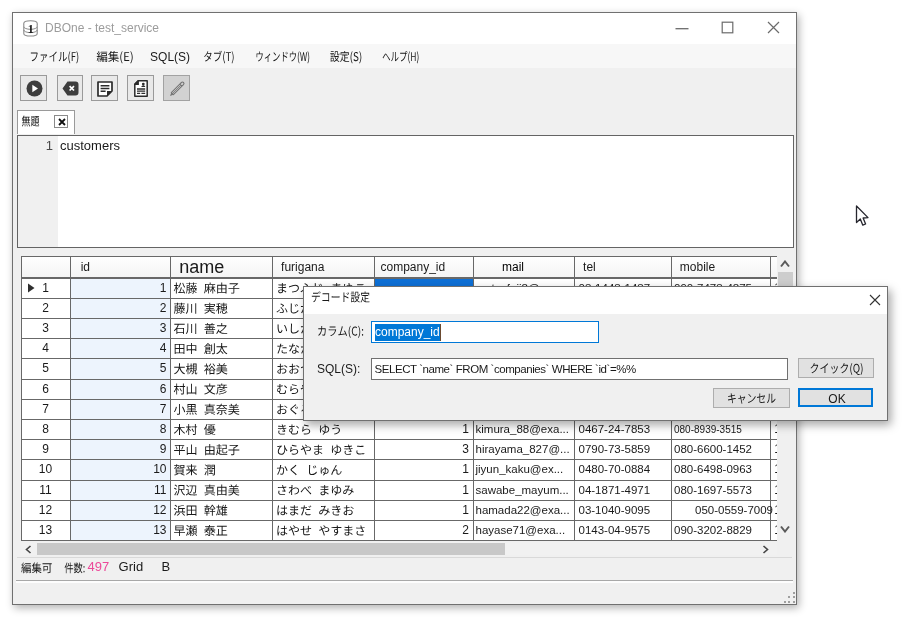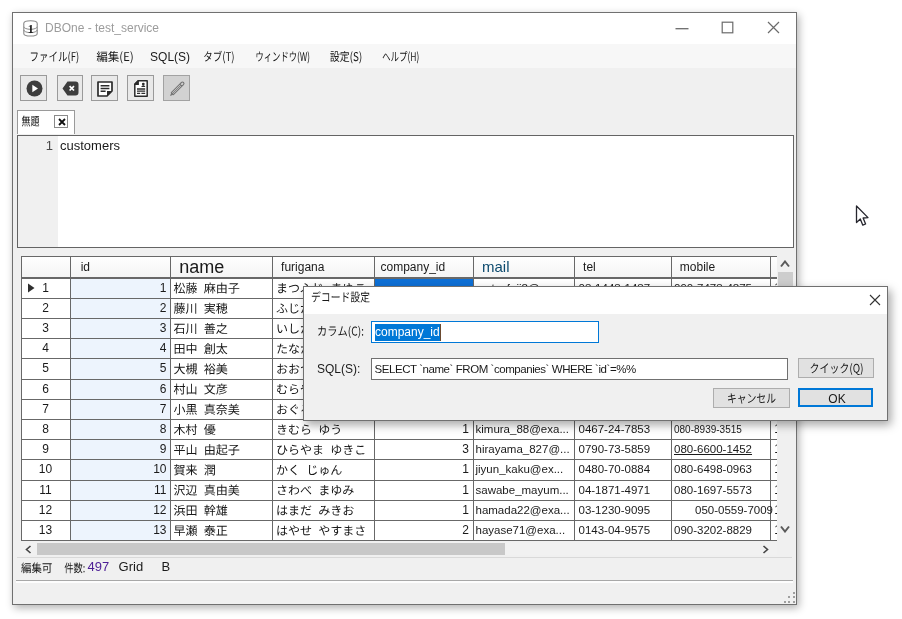--- a/index.html
+++ b/index.html
@@ -86,21 +86,21 @@
     <div style="position:absolute;left:21px;top:439.1px;width:755.5px;height:1px;background:#686868"></div>
     <div style="position:absolute;left:21px;top:459.29999999999995px;width:755.5px;height:1px;background:#686868"></div>
     <div style="position:absolute;left:21px;top:479.5px;width:755.5px;height:1px;background:#686868"></div>
     <div style="position:absolute;left:21px;top:499.7px;width:755.5px;height:1px;background:#686868"></div>
     <div style="position:absolute;left:21px;top:519.9px;width:755.5px;height:1px;background:#686868"></div>
     <div style="position:absolute;left:21px;top:540.0999999999999px;width:755.5px;height:1px;background:#686868"></div>
     <div style="position:absolute;left:80.7px;top:256.5px;height:20.0px;line-height:20.0px;font-size:12px;color:#1a1a1a;white-space:pre;">id</div>
     <div style="position:absolute;left:179.3px;top:256.5px;height:20.0px;line-height:20.0px;font-size:18px;color:#1a1a1a;white-space:pre;">name</div>
     <div style="position:absolute;left:281.1px;top:256.5px;height:20.0px;line-height:20.0px;font-size:12px;color:#1a1a1a;white-space:pre;">furigana</div>
     <div style="position:absolute;left:380.5px;top:256.5px;height:20.0px;line-height:20.0px;font-size:12px;color:#1a1a1a;white-space:pre;">company_id</div>
-    <div style="position:absolute;left:482px;top:256.5px;height:20.0px;line-height:20.0px;font-size:15px;color:#0c4a6e;white-space:pre;">mail</div>
+    <div style="position:absolute;left:502px;top:256.5px;height:20.0px;line-height:20.0px;font-size:12px;color:#000000;white-space:pre;">mail</div>
     <div style="position:absolute;left:583.1px;top:256.5px;height:20.0px;line-height:20.0px;font-size:12px;color:#1a1a1a;white-space:pre;">tel</div>
     <div style="position:absolute;left:679.8px;top:256.5px;height:20.0px;line-height:20.0px;font-size:12px;color:#1a1a1a;white-space:pre;">mobile</div>
     <div style="position:absolute;left:21px;top:278.5px;width:49px;height:19.2px;line-height:19.2px;font-size:12px;color:#1a1a1a;text-align:center">1</div>
     <div style="position:absolute;left:21px;top:298.7px;width:49px;height:19.2px;line-height:19.2px;font-size:12px;color:#1a1a1a;text-align:center">2</div>
     <div style="position:absolute;left:21px;top:318.9px;width:49px;height:19.2px;line-height:19.2px;font-size:12px;color:#1a1a1a;text-align:center">3</div>
     <div style="position:absolute;left:21px;top:339.1px;width:49px;height:19.2px;line-height:19.2px;font-size:12px;color:#1a1a1a;text-align:center">4</div>
     <div style="position:absolute;left:21px;top:359.3px;width:49px;height:19.2px;line-height:19.2px;font-size:12px;color:#1a1a1a;text-align:center">5</div>
     <div style="position:absolute;left:21px;top:379.5px;width:49px;height:19.2px;line-height:19.2px;font-size:12px;color:#1a1a1a;text-align:center">6</div>
     <div style="position:absolute;left:21px;top:399.7px;width:49px;height:19.2px;line-height:19.2px;font-size:12px;color:#1a1a1a;text-align:center">7</div>
     <div style="position:absolute;left:21px;top:419.9px;width:49px;height:19.2px;line-height:19.2px;font-size:12px;color:#1a1a1a;text-align:center">8</div>
@@ -156,38 +156,38 @@
     <div style="position:absolute;right:735.5px;top:419.9px;height:19.2px;line-height:19.2px;font-size:12px;color:#1a1a1a;white-space:pre;">8</div>
     <div style="position:absolute;right:433px;top:419.9px;height:19.2px;line-height:19.2px;font-size:12px;color:#1a1a1a;white-space:pre;">1</div>
     <div style="position:absolute;left:475.5px;top:419.9px;height:19.2px;line-height:19.2px;font-size:11.5px;color:#1a1a1a;white-space:pre;">kimura_88@exa...</div>
     <div style="position:absolute;left:578.5px;top:419.9px;height:19.2px;line-height:19.2px;font-size:11.5px;color:#1a1a1a;white-space:pre;">0467-24-7853</div>
     <div style="position:absolute;left:674px;top:419.9px;height:19.2px;line-height:19.2px;font-size:10px;color:#1a1a1a;white-space:pre;">080-8939-3515</div>
     <div style="position:absolute;left:774.3px;top:419.9px;width:2.5px;height:19.2px;line-height:19.2px;font-size:12px;color:#1a1a1a;overflow:hidden;white-space:pre">1990-11-15</div>
     <div style="position:absolute;right:735.5px;top:440.1px;height:19.2px;line-height:19.2px;font-size:12px;color:#1a1a1a;white-space:pre;">9</div>
     <div style="position:absolute;right:433px;top:440.1px;height:19.2px;line-height:19.2px;font-size:12px;color:#1a1a1a;white-space:pre;">3</div>
     <div style="position:absolute;left:475.5px;top:440.1px;height:19.2px;line-height:19.2px;font-size:11.5px;color:#1a1a1a;white-space:pre;">hirayama_827@...</div>
     <div style="position:absolute;left:578.5px;top:440.1px;height:19.2px;line-height:19.2px;font-size:11.5px;color:#1a1a1a;white-space:pre;">0790-73-5859</div>
-    <div style="position:absolute;left:674px;top:440.1px;height:19.2px;line-height:19.2px;font-size:11.5px;color:#1a1a1a;white-space:pre;text-decoration:underline;">080-6600-1452</div>
+    <div style="position:absolute;left:674px;top:440.1px;height:19.2px;line-height:19.2px;font-size:11.5px;color:#1a1a1a;white-space:pre;">080-6600-1452</div>
     <div style="position:absolute;left:774.3px;top:440.1px;width:2.5px;height:19.2px;line-height:19.2px;font-size:12px;color:#1a1a1a;overflow:hidden;white-space:pre">1968-04-09</div>
     <div style="position:absolute;right:735.5px;top:460.29999999999995px;height:19.2px;line-height:19.2px;font-size:12px;color:#1a1a1a;white-space:pre;">10</div>
     <div style="position:absolute;right:433px;top:460.29999999999995px;height:19.2px;line-height:19.2px;font-size:12px;color:#1a1a1a;white-space:pre;">1</div>
     <div style="position:absolute;left:475.5px;top:460.29999999999995px;height:19.2px;line-height:19.2px;font-size:11.5px;color:#1a1a1a;white-space:pre;">jiyun_kaku@ex...</div>
     <div style="position:absolute;left:578.5px;top:460.29999999999995px;height:19.2px;line-height:19.2px;font-size:11.5px;color:#1a1a1a;white-space:pre;">0480-70-0884</div>
     <div style="position:absolute;left:674px;top:460.29999999999995px;height:19.2px;line-height:19.2px;font-size:11.5px;color:#1a1a1a;white-space:pre;text-align:right;">080-6498-0963</div>
     <div style="position:absolute;left:774.3px;top:460.29999999999995px;width:2.5px;height:19.2px;line-height:19.2px;font-size:12px;color:#1a1a1a;overflow:hidden;white-space:pre">1995-07-23</div>
     <div style="position:absolute;right:735.5px;top:480.5px;height:19.2px;line-height:19.2px;font-size:12px;color:#1a1a1a;white-space:pre;">11</div>
     <div style="position:absolute;right:433px;top:480.5px;height:19.2px;line-height:19.2px;font-size:12px;color:#1a1a1a;white-space:pre;">1</div>
     <div style="position:absolute;left:475.5px;top:480.5px;height:19.2px;line-height:19.2px;font-size:11.5px;color:#1a1a1a;white-space:pre;">sawabe_mayum...</div>
     <div style="position:absolute;left:578.5px;top:480.5px;height:19.2px;line-height:19.2px;font-size:11.5px;color:#1a1a1a;white-space:pre;">04-1871-4971</div>
     <div style="position:absolute;left:674px;top:480.5px;height:19.2px;line-height:19.2px;font-size:11.5px;color:#1a1a1a;white-space:pre;">080-1697-5573</div>
     <div style="position:absolute;left:774.3px;top:480.5px;width:2.5px;height:19.2px;line-height:19.2px;font-size:12px;color:#1a1a1a;overflow:hidden;white-space:pre">1979-02-14</div>
     <div style="position:absolute;right:735.5px;top:500.7px;height:19.2px;line-height:19.2px;font-size:12px;color:#1a1a1a;white-space:pre;">12</div>
     <div style="position:absolute;right:433px;top:500.7px;height:19.2px;line-height:19.2px;font-size:12px;color:#1a1a1a;white-space:pre;">1</div>
     <div style="position:absolute;left:475.5px;top:500.7px;height:19.2px;line-height:19.2px;font-size:11.5px;color:#1a1a1a;white-space:pre;">hamada22@exa...</div>
-    <div style="position:absolute;left:578.5px;top:500.7px;height:19.2px;line-height:19.2px;font-size:11.5px;color:#1a1a1a;white-space:pre;">03-1230-9095</div>
+    <div style="position:absolute;left:578.5px;top:500.7px;height:19.2px;line-height:19.2px;font-size:11.5px;color:#1a1a1a;white-space:pre;">03-1040-9095</div>
     <div style="position:absolute;left:674px;top:500.7px;height:19.2px;line-height:19.2px;font-size:11.5px;color:#1a1a1a;white-space:pre;margin-left:21px;">050-0559-7009</div>
     <div style="position:absolute;left:774.3px;top:500.7px;width:2.5px;height:19.2px;line-height:19.2px;font-size:12px;color:#1a1a1a;overflow:hidden;white-space:pre">1964-05-30</div>
     <div style="position:absolute;right:735.5px;top:520.9px;height:19.2px;line-height:19.2px;font-size:12px;color:#1a1a1a;white-space:pre;">13</div>
     <div style="position:absolute;right:433px;top:520.9px;height:19.2px;line-height:19.2px;font-size:12px;color:#1a1a1a;white-space:pre;">2</div>
     <div style="position:absolute;left:475.5px;top:520.9px;height:19.2px;line-height:19.2px;font-size:11.5px;color:#1a1a1a;white-space:pre;">hayase71@exa...</div>
     <div style="position:absolute;left:578.5px;top:520.9px;height:19.2px;line-height:19.2px;font-size:11.5px;color:#1a1a1a;white-space:pre;">0143-04-9575</div>
     <div style="position:absolute;left:674px;top:520.9px;height:19.2px;line-height:19.2px;font-size:11.5px;color:#1a1a1a;white-space:pre;">090-3202-8829</div>
     <div style="position:absolute;left:774.3px;top:520.9px;width:2.5px;height:19.2px;line-height:19.2px;font-size:12px;color:#1a1a1a;overflow:hidden;white-space:pre">1987-09-08</div>
     <div style="position:absolute;left:777px;top:255.5px;width:16.5px;height:284.5999999999999px;background:#f0f0f0"></div>
     <svg style="position:absolute;left:780px;top:260px" width="10" height="8" viewBox="0 0 10 8">
@@ -199,21 +199,21 @@
     <div style="position:absolute;left:777.5px;top:272px;width:15.5px;height:38px;background:#cdcdcd"></div>
     <div style="position:absolute;left:21px;top:542px;width:755.5px;height:13px;background:#f1f1f1"></div>
     <div style="position:absolute;left:37px;top:542.5px;width:468px;height:12px;background:#c8c8c8"></div>
     <svg style="position:absolute;left:25px;top:544.5px" width="7" height="9" viewBox="0 0 7 9">
       <path d="M5.5 1 L1.5 4.5 L5.5 8" fill="none" stroke="#444" stroke-width="1.6"></path>
     </svg>
     <svg style="position:absolute;left:762px;top:544.5px" width="7" height="9" viewBox="0 0 7 9">
       <path d="M1.5 1 L5.5 4.5 L1.5 8" fill="none" stroke="#444" stroke-width="1.6"></path>
     </svg>
     <div style="position:absolute;left:17px;top:556.5px;width:775px;height:1px;background:#d9d9d9"></div>
-    <div style="position:absolute;left:87.5px;top:559px;height:16px;line-height:16px;font-size:13px;color:#4c1d95;white-space:pre;">497</div>
+    <div style="position:absolute;left:87.5px;top:559px;height:16px;line-height:16px;font-size:13px;color:#ec4899;white-space:pre;">497</div>
     <div style="position:absolute;left:118.6px;top:559px;height:16px;line-height:16px;font-size:13px;color:#1a1a1a;white-space:pre;">Grid</div>
     <div style="position:absolute;left:161.5px;top:559px;height:16px;line-height:16px;font-size:13px;color:#1a1a1a;white-space:pre;">B</div>
     <div style="position:absolute;left:16px;top:580.3px;width:776.5px;height:1px;background:#a8a8a8"></div>
     <div style="position:absolute;left:16px;top:581.3px;width:776.5px;height:1.6px;background:#fdfdfd"></div>
     <div style="position:absolute;left:792.5px;top:591.5px;width:2.4px;height:2.4px;background:#9f9f9f"></div>
     <div style="position:absolute;left:792.5px;top:596px;width:2.4px;height:2.4px;background:#9f9f9f"></div>
     <div style="position:absolute;left:792.5px;top:600.5px;width:2.4px;height:2.4px;background:#9f9f9f"></div>
     <div style="position:absolute;left:788px;top:596px;width:2.4px;height:2.4px;background:#9f9f9f"></div>
     <div style="position:absolute;left:788px;top:600.5px;width:2.4px;height:2.4px;background:#9f9f9f"></div>
     <div style="position:absolute;left:783.5px;top:600.5px;width:2.4px;height:2.4px;background:#9f9f9f"></div>

